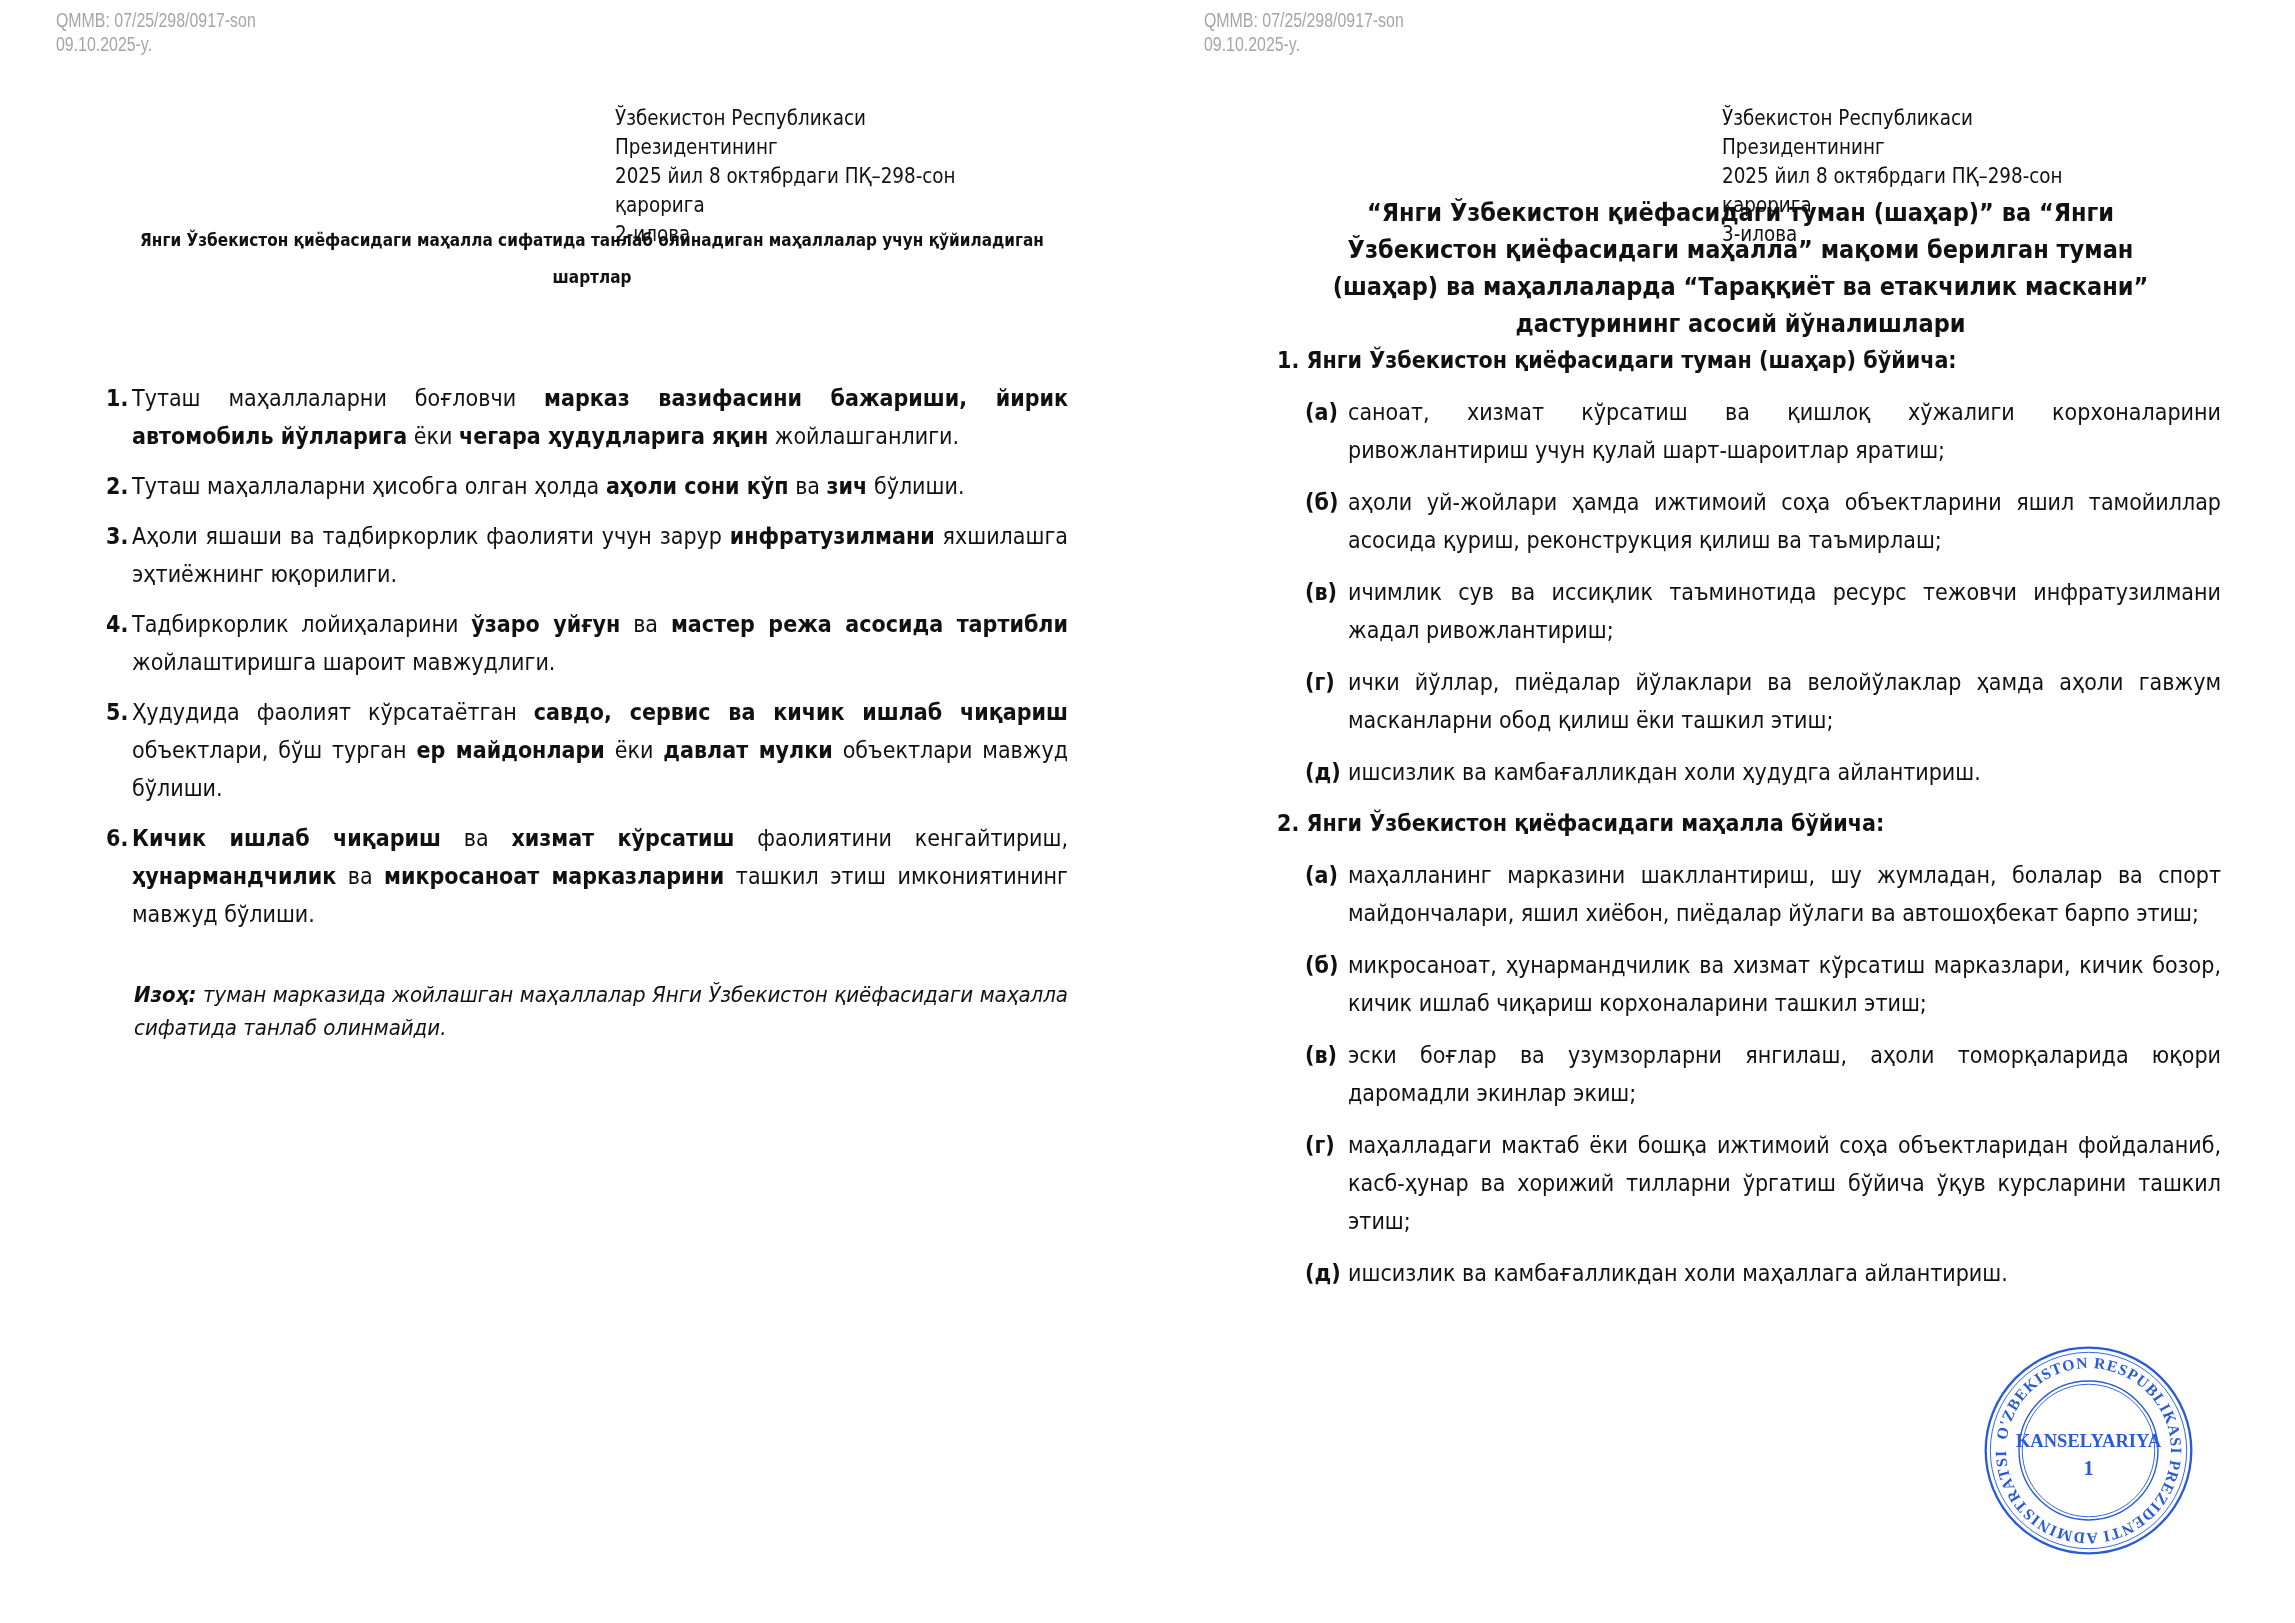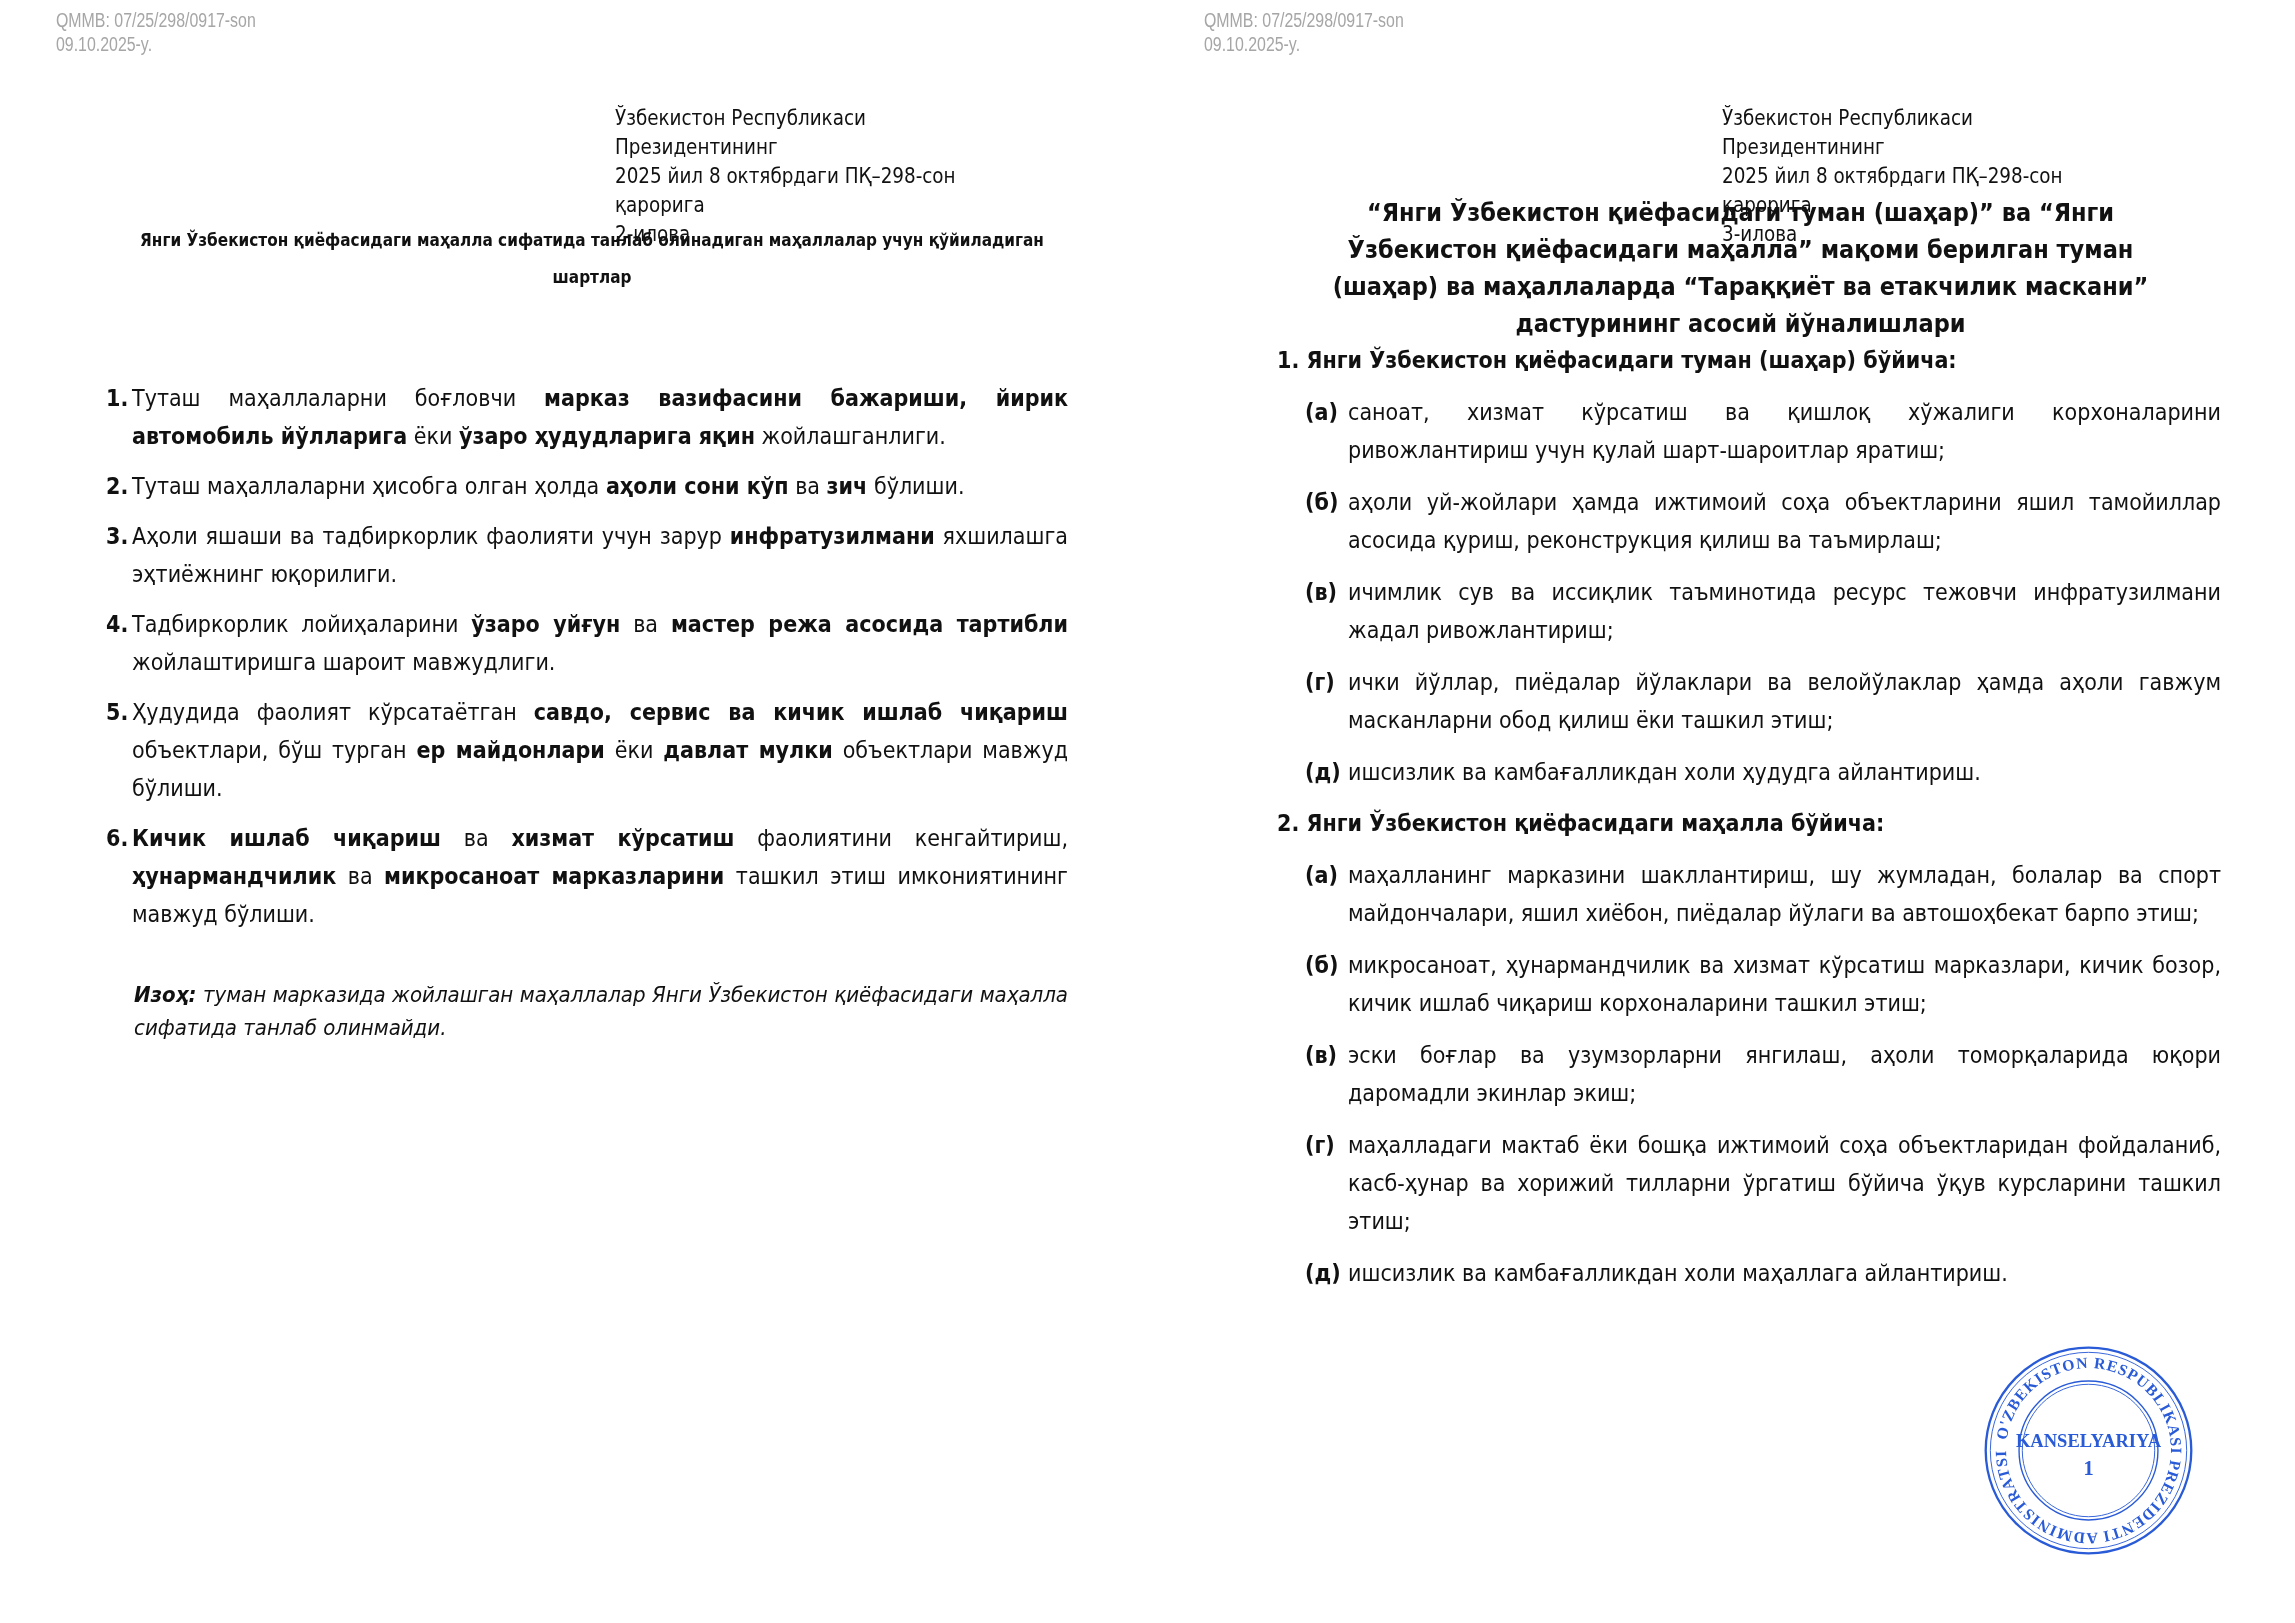--- a/index.html
+++ b/index.html
@@ -48,21 +48,21 @@
 
   <div class="header">
     <div>Ўзбекистон Республикаси Президентининг</div>
     <div>2025 йил 8 октябрдаги ПҚ–298-сон қарорига</div>
     <div>2-илова</div>
   </div>
 
   <div class="title">Янги Ўзбекистон қиёфасидаги маҳалла сифатида танлаб олинадиган маҳаллалар учун қўйиладиган шартлар</div>
 
   <div class="list-left body-text" id="left-list">
-      <div class="item"><span class="num">1.</span><span>Туташ маҳаллаларни боғловчи </span><b>марказ вазифасини бажариши, йирик автомобиль йўлларига</b><span> ёки </span><b>ўзаро ҳудудларига яқин</b><span> жойлашганлиги.</span></div>
+      <div class="item"><span class="num">1.</span><span>Туташ маҳаллаларни боғловчи </span><b>марказ вазифасини бажариши, йирик автомобиль йўлларига</b><span> ёки </span><b>чегара ҳудудларига яқин</b><span> жойлашганлиги.</span></div>
       <div class="item"><span class="num">2.</span><span>Туташ маҳаллаларни ҳисобга олган ҳолда </span><b>аҳоли сони кўп</b><span> ва </span><b>зич</b><span> бўлиши.</span></div>
       <div class="item"><span class="num">3.</span><span>Аҳоли яшаши ва тадбиркорлик фаолияти учун зарур </span><b>инфратузилмани</b><span> яхшилашга эҳтиёжнинг юқорилиги.</span></div>
       <div class="item"><span class="num">4.</span><span>Тадбиркорлик лойиҳаларини </span><b>ўзаро уйғун</b><span> ва </span><b>мастер режа асосида тартибли</b><span> жойлаштиришга шароит мавжудлиги.</span></div>
       <div class="item"><span class="num">5.</span><span>Ҳудудида фаолият кўрсатаётган </span><b>савдо, сервис ва кичик ишлаб чиқариш</b><span> объектлари, бўш турган </span><b>ер майдонлари</b><span> ёки </span><b>давлат мулки</b><span> объектлари мавжуд бўлиши.</span></div>
       <div class="item"><span class="num">6.</span><b>Кичик ишлаб чиқариш</b><span> ва </span><b>хизмат кўрсатиш</b><span> фаолиятини кенгайтириш, </span><b>ҳунармандчилик</b><span> ва </span><b>микросаноат марказларини</b><span> ташкил этиш имкониятининг мавжуд бўлиши.</span></div>
     </div>
 
   <div class="note">
     <b>Изоҳ:</b><span> туман марказида жойлашган маҳаллалар Янги Ўзбекистон қиёфасидаги маҳалла сифатида танлаб олинмайди.</span>
   </div>

